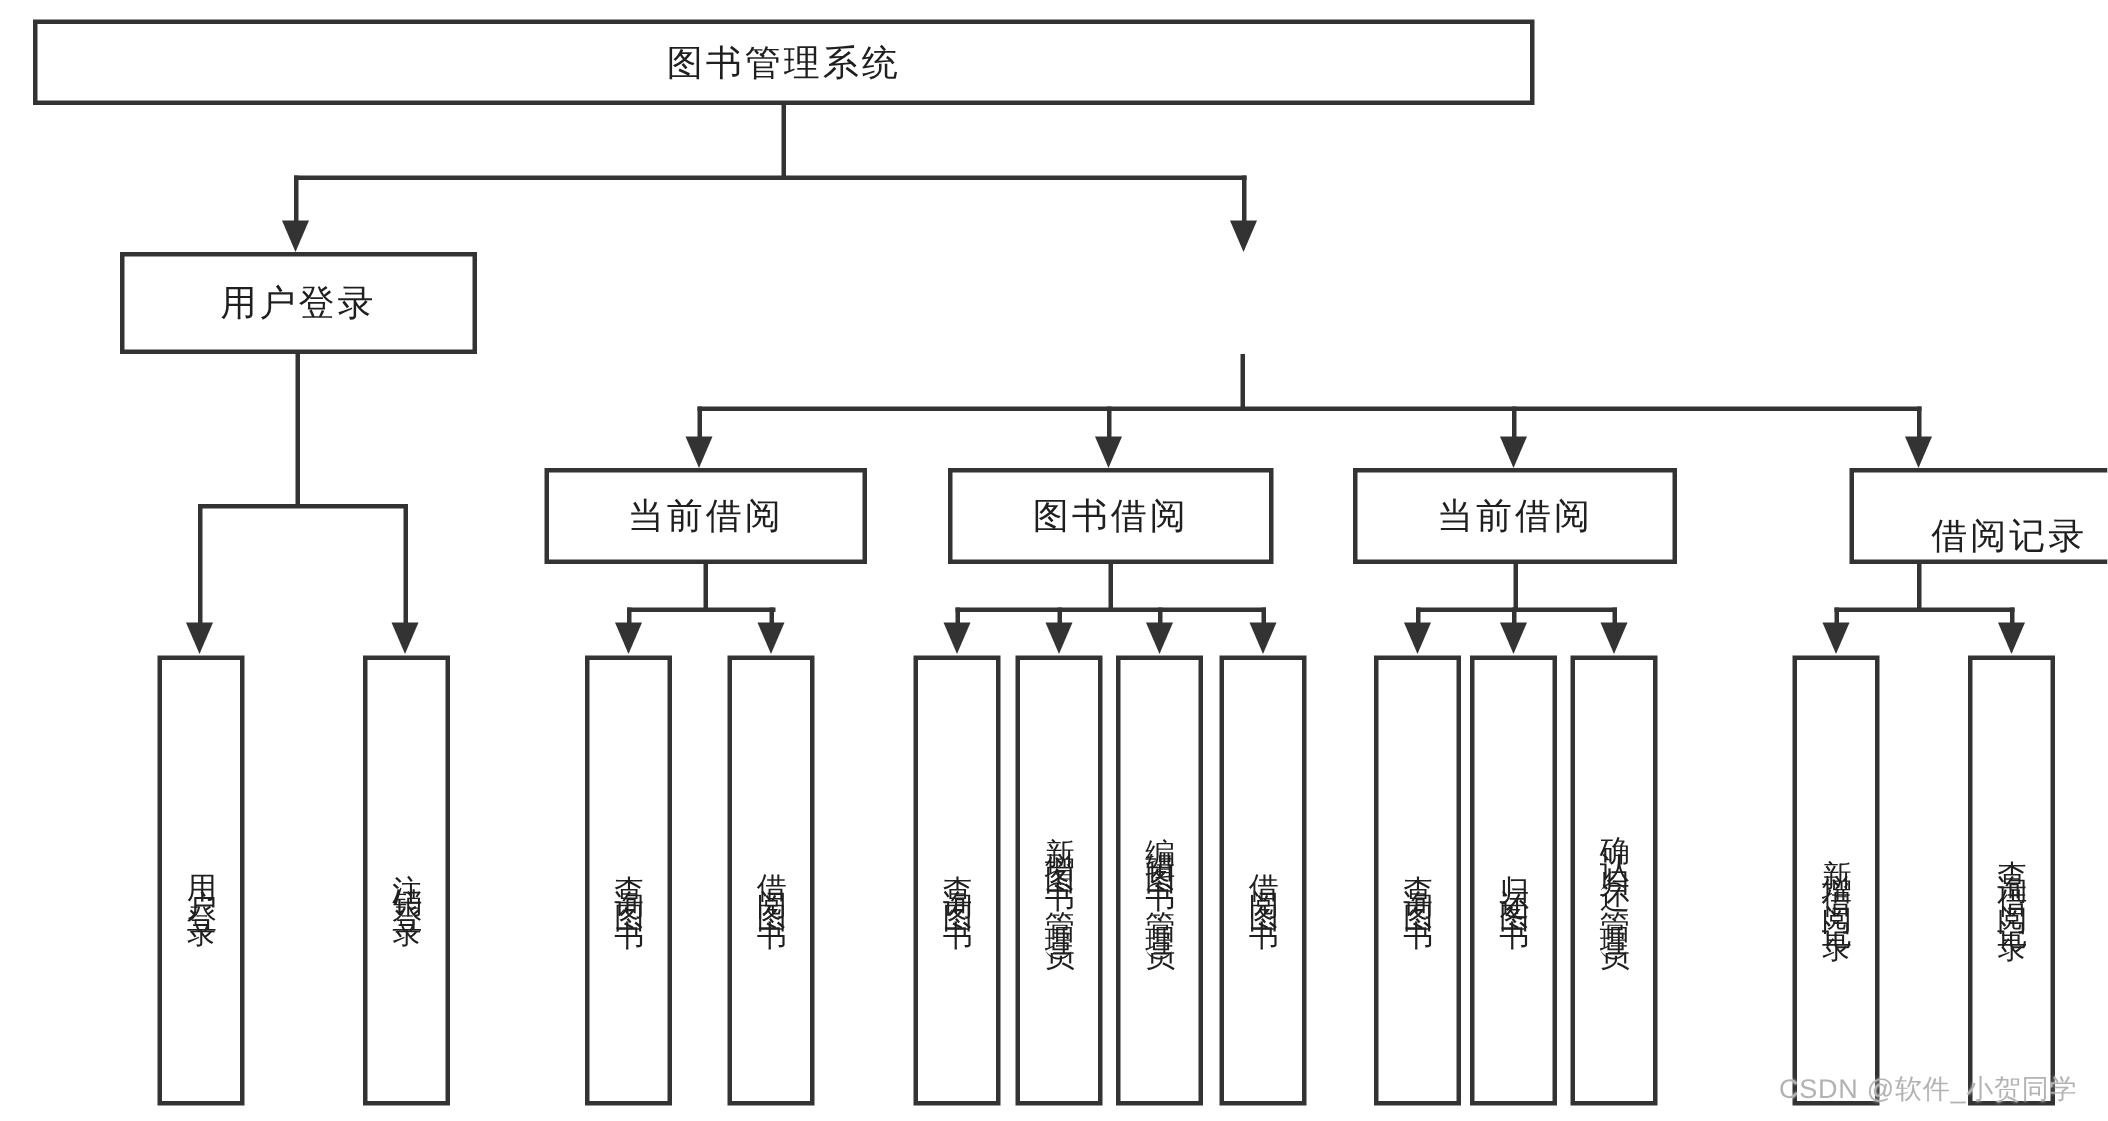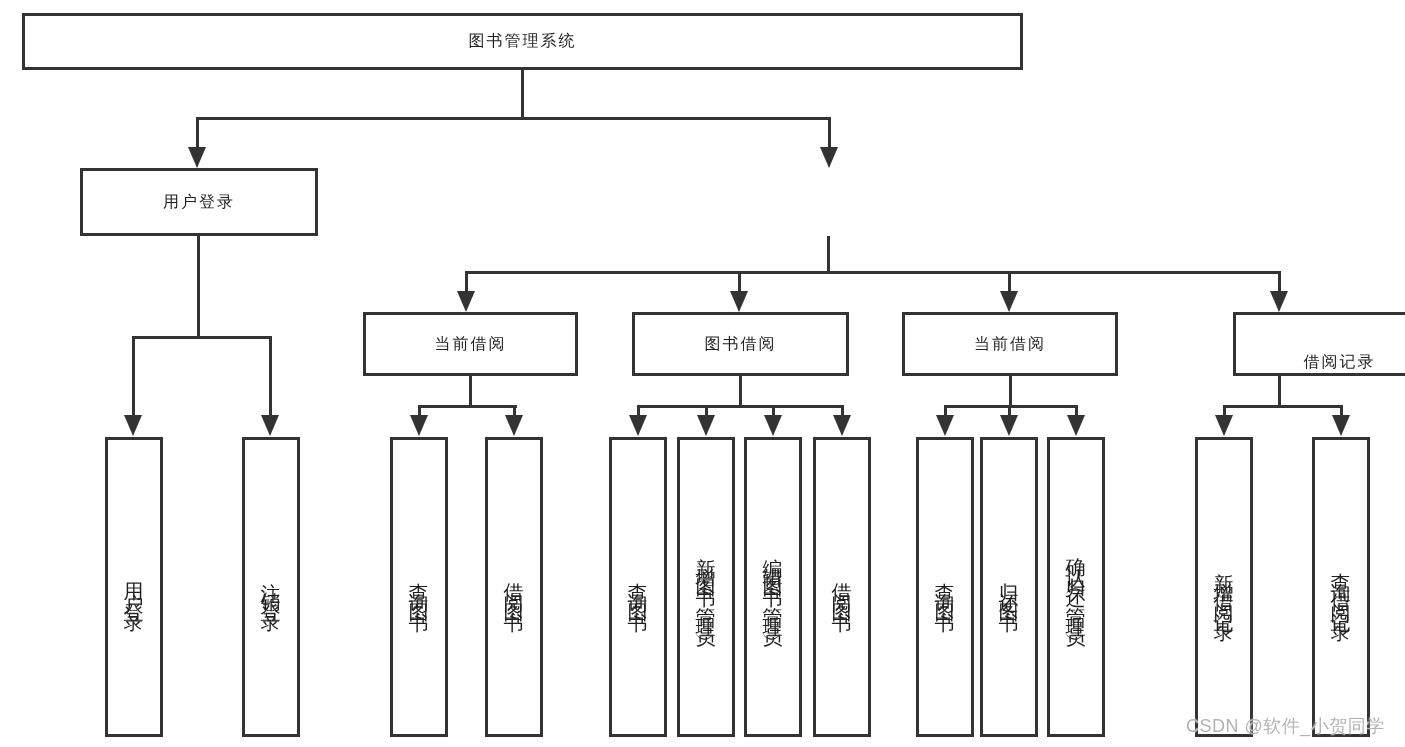--- a/index.html
+++ b/index.html
@@ -20,21 +20,21 @@
   .node {
     position: absolute;
     box-sizing: border-box;
     border: 3px solid #333333;
     background: #ffffff;
     display: flex;
     align-items: center;
     justify-content: center;
   }
   .node .lbl {
-    font-size: 16px;
+    font-size: 24px;
     letter-spacing: 2px;
     color: #1f1f1f;
     white-space: nowrap;
   }
   .leaf {
     position: absolute;
     box-sizing: border-box;
     border: 3px solid #333333;
     background: #ffffff;
     width: 58px;

